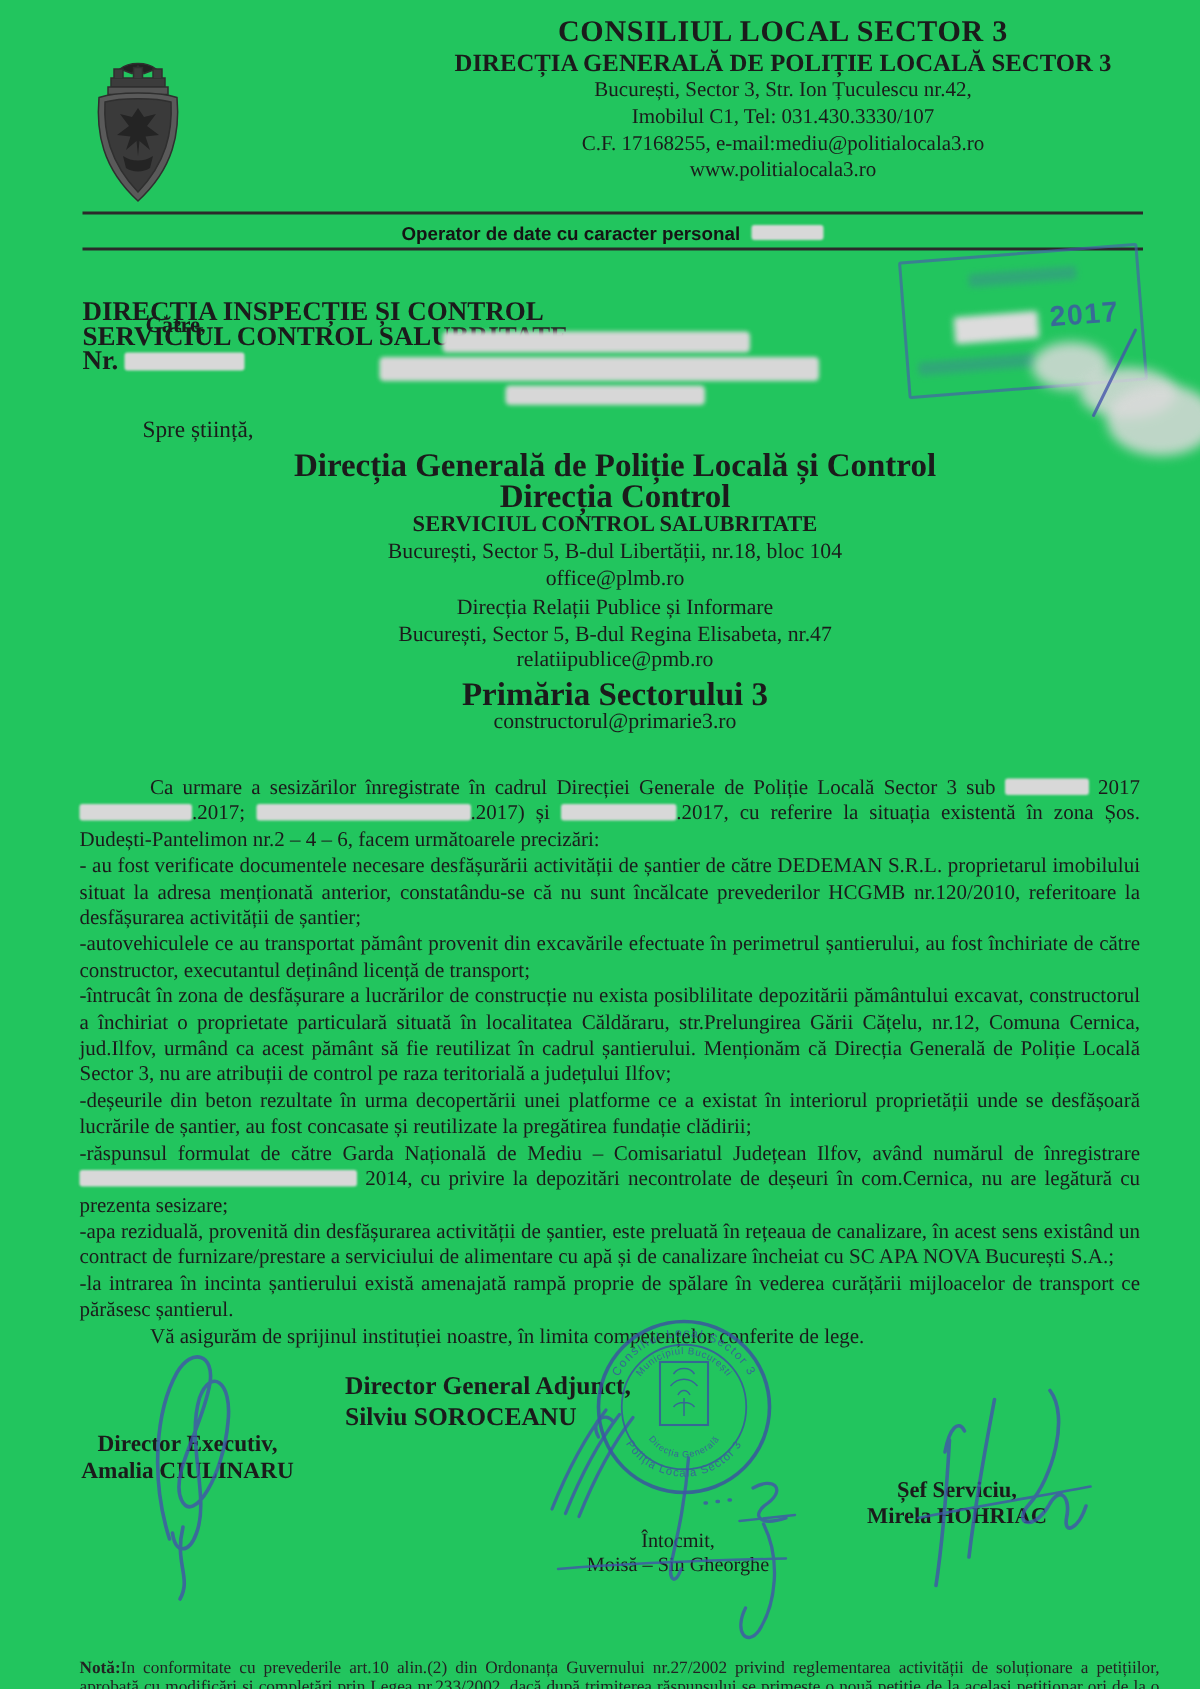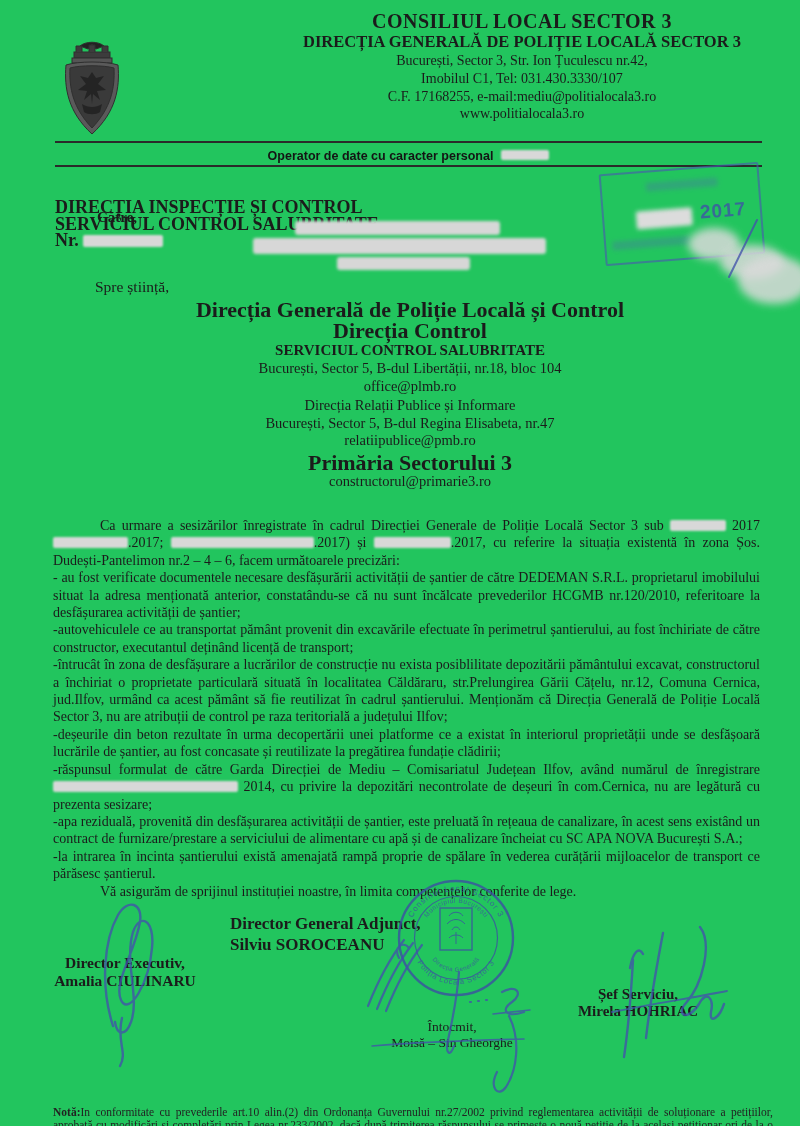--- a/index.html
+++ b/index.html
@@ -121,21 +121,21 @@
     <div class="cc-b" style="margin-top:2px;">Primăria Sectorului 3</div>
     <div class="cc-n">constructorul@primarie3.ro</div>
   </div>
 
   <div class="abs" id="body-text">
     <p class="indent"><span>Ca urmare a sesizărilor înregistrate în cadrul Direcției Generale de Poliție Locală Sector 3 sub </span><span class="redact rh rw56"></span><span> 2017 </span><span class="redact rh rw75"></span><span>.2017; </span><span class="redact rh rw143"></span><span>.2017) și </span><span class="redact rh rw77"></span><span>.2017, cu referire la situația existentă în zona Șos. Dudești-Pantelimon nr.2 – 4 – 6, facem următoarele precizări:</span></p>
     <p>- au fost verificate documentele necesare desfășurării activității de șantier de către DEDEMAN S.R.L. proprietarul imobilului situat la adresa menționată anterior, constatându-se că nu sunt încălcate prevederilor HCGMB nr.120/2010, referitoare la desfășurarea activității de șantier;</p>
     <p>-autovehiculele ce au transportat pământ provenit din excavările efectuate în perimetrul șantierului, au fost închiriate de către constructor, executantul deținând licență de transport;</p>
     <p>-întrucât în zona de desfășurare a lucrărilor de construcție nu exista posiblilitate depozitării pământului excavat, constructorul a închiriat o proprietate particulară situată în localitatea Căldăraru, str.Prelungirea Gării Cățelu, nr.12, Comuna Cernica, jud.Ilfov, urmând ca acest pământ să fie reutilizat în cadrul șantierului. Menționăm că Direcția Generală de Poliție Locală Sector 3, nu are atribuții de control pe raza teritorială a județului Ilfov;</p>
     <p>-deșeurile din beton rezultate în urma decopertării unei platforme ce a existat în interiorul proprietății unde se desfășoară lucrările de șantier, au fost concasate și reutilizate la pregătirea fundație clădirii;</p>
-    <p><span>-răspunsul formulat de către Garda Direcției de Mediu – Comisariatul Județean Ilfov, având numărul de înregistrare </span><span class="redact rh rw185"></span><span> 2014, cu privire la depozitări necontrolate de deșeuri în com.Cernica, nu are legătură cu prezenta sesizare;</span></p>
+    <p><span>-răspunsul formulat de către Garda Națională de Mediu – Comisariatul Județean Ilfov, având numărul de înregistrare </span><span class="redact rh rw185"></span><span> 2014, cu privire la depozitări necontrolate de deșeuri în com.Cernica, nu are legătură cu prezenta sesizare;</span></p>
     <p>-apa reziduală, provenită din desfășurarea activității de șantier, este preluată în rețeaua de canalizare, în acest sens existând un contract de furnizare/prestare a serviciului de alimentare cu apă și de canalizare încheiat cu SC APA  NOVA București S.A.;</p>
     <p>-la intrarea în incinta șantierului există amenajată rampă proprie de spălare în vederea curățării mijloacelor de transport ce părăsesc șantierul.</p>
     <p class="indent">Vă asigurăm de sprijinul instituției noastre, în limita competențelor conferite de lege.</p>
   </div>
 
   <div class="abs" id="sig-center">
     <div>Director General Adjunct,</div>
     <div>Silviu SOROCEANU</div>
   </div>
   <div class="abs" id="sig-left">

